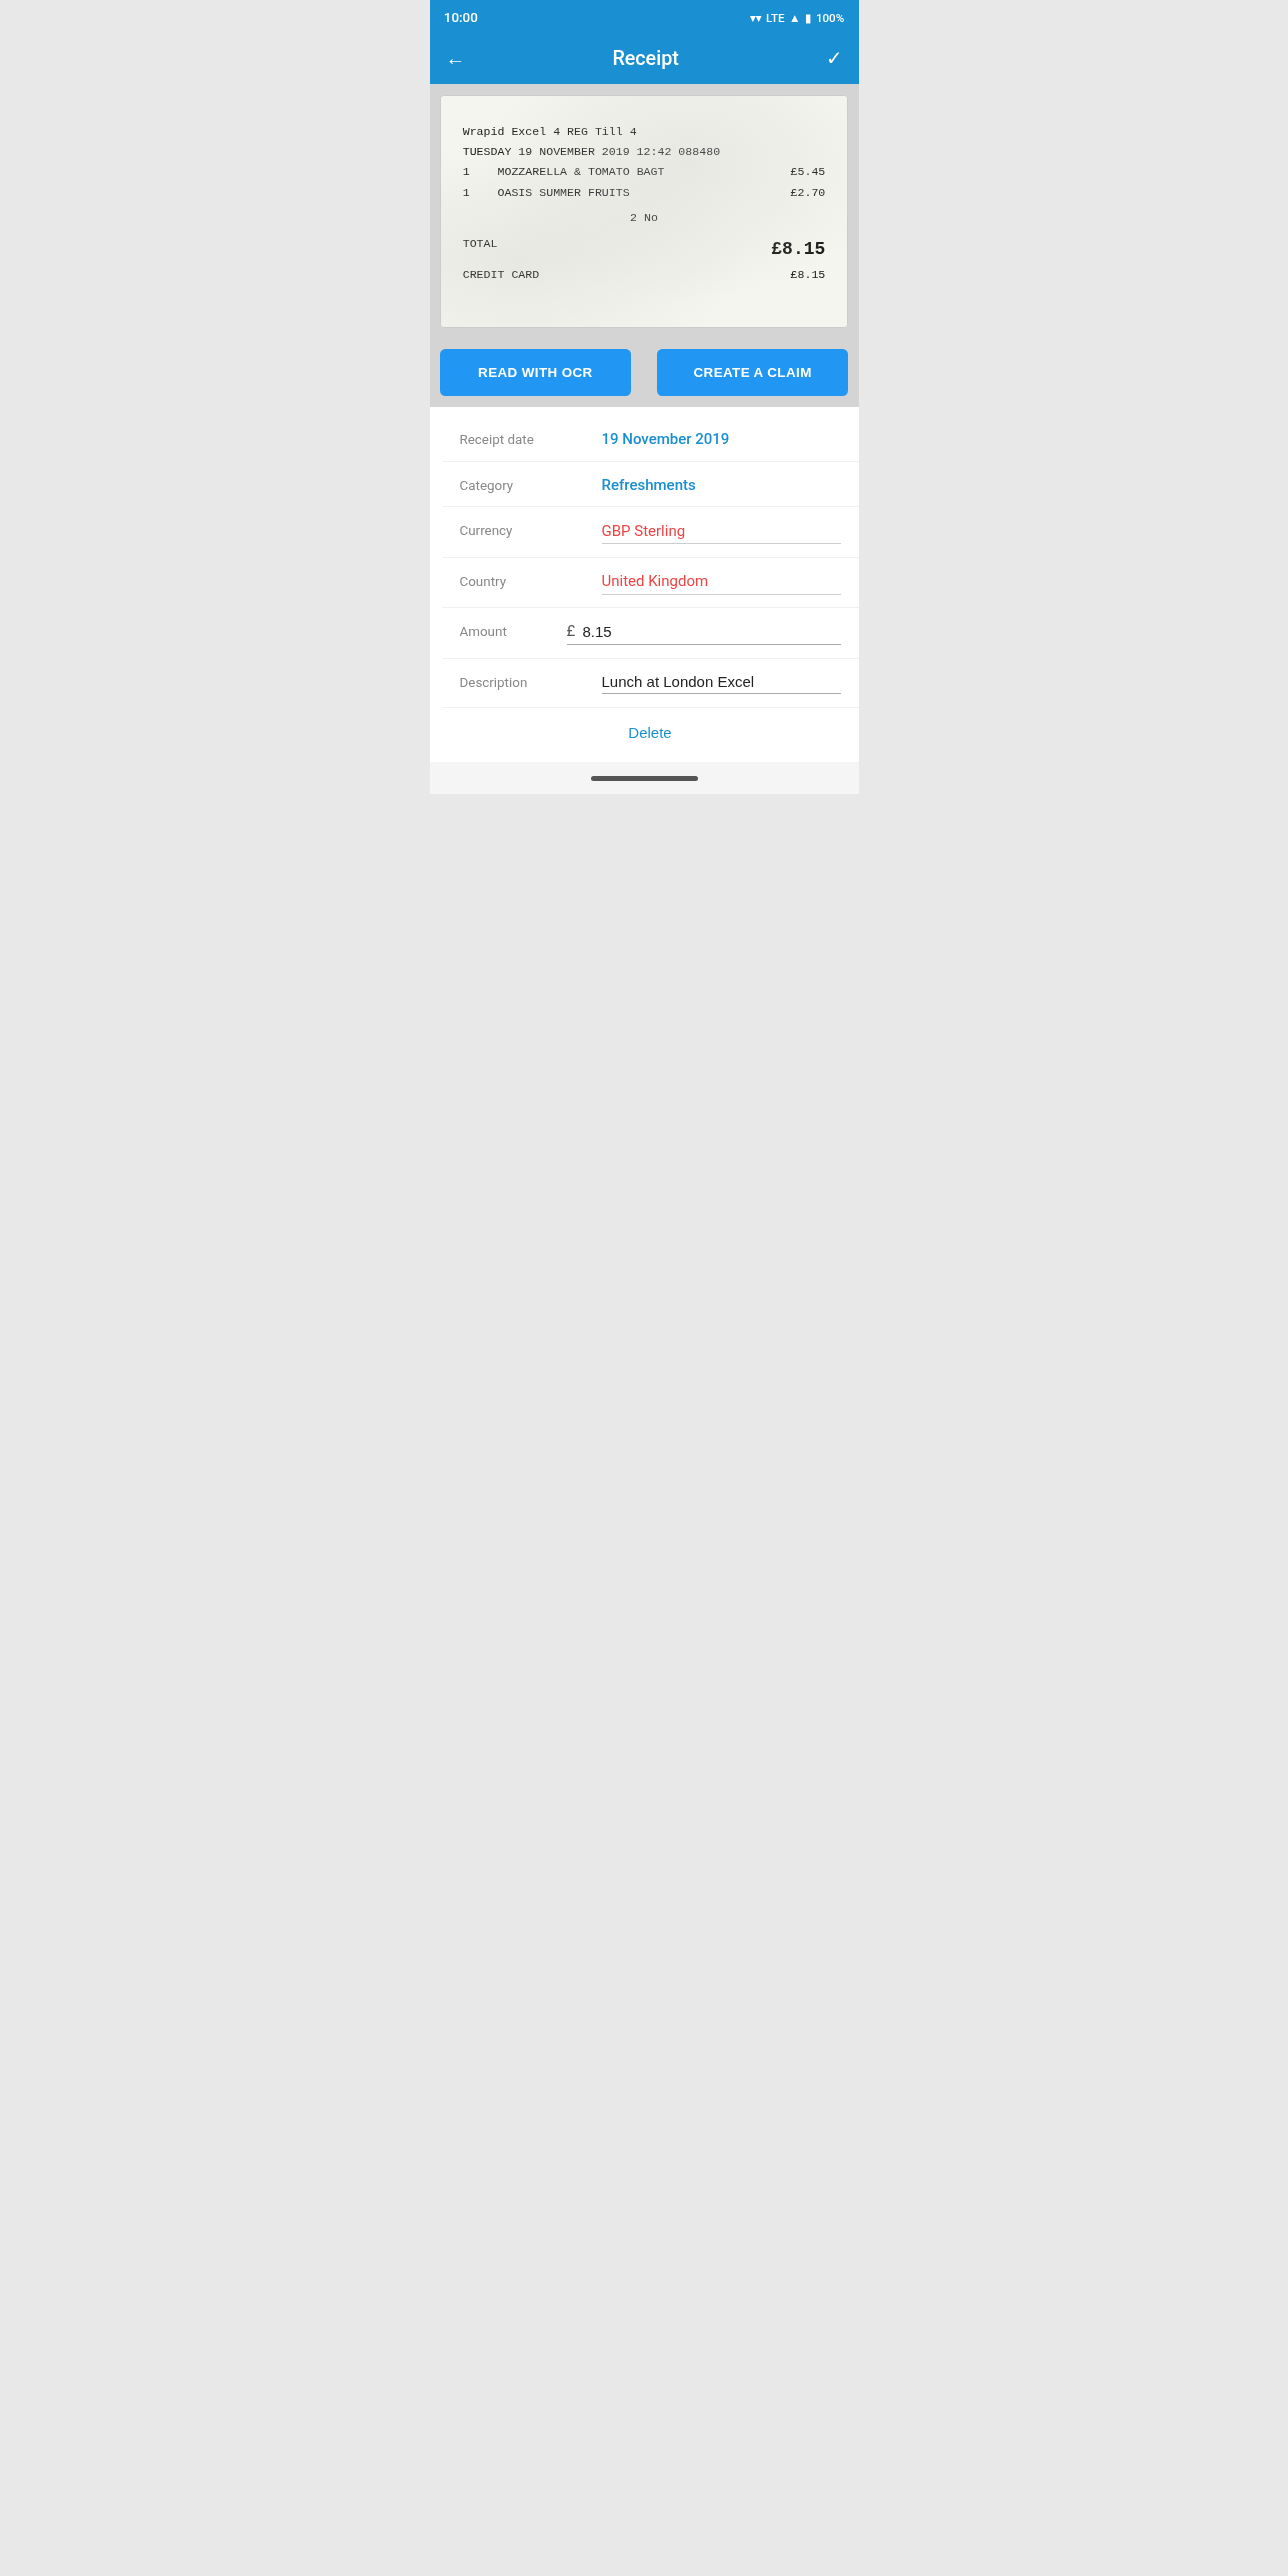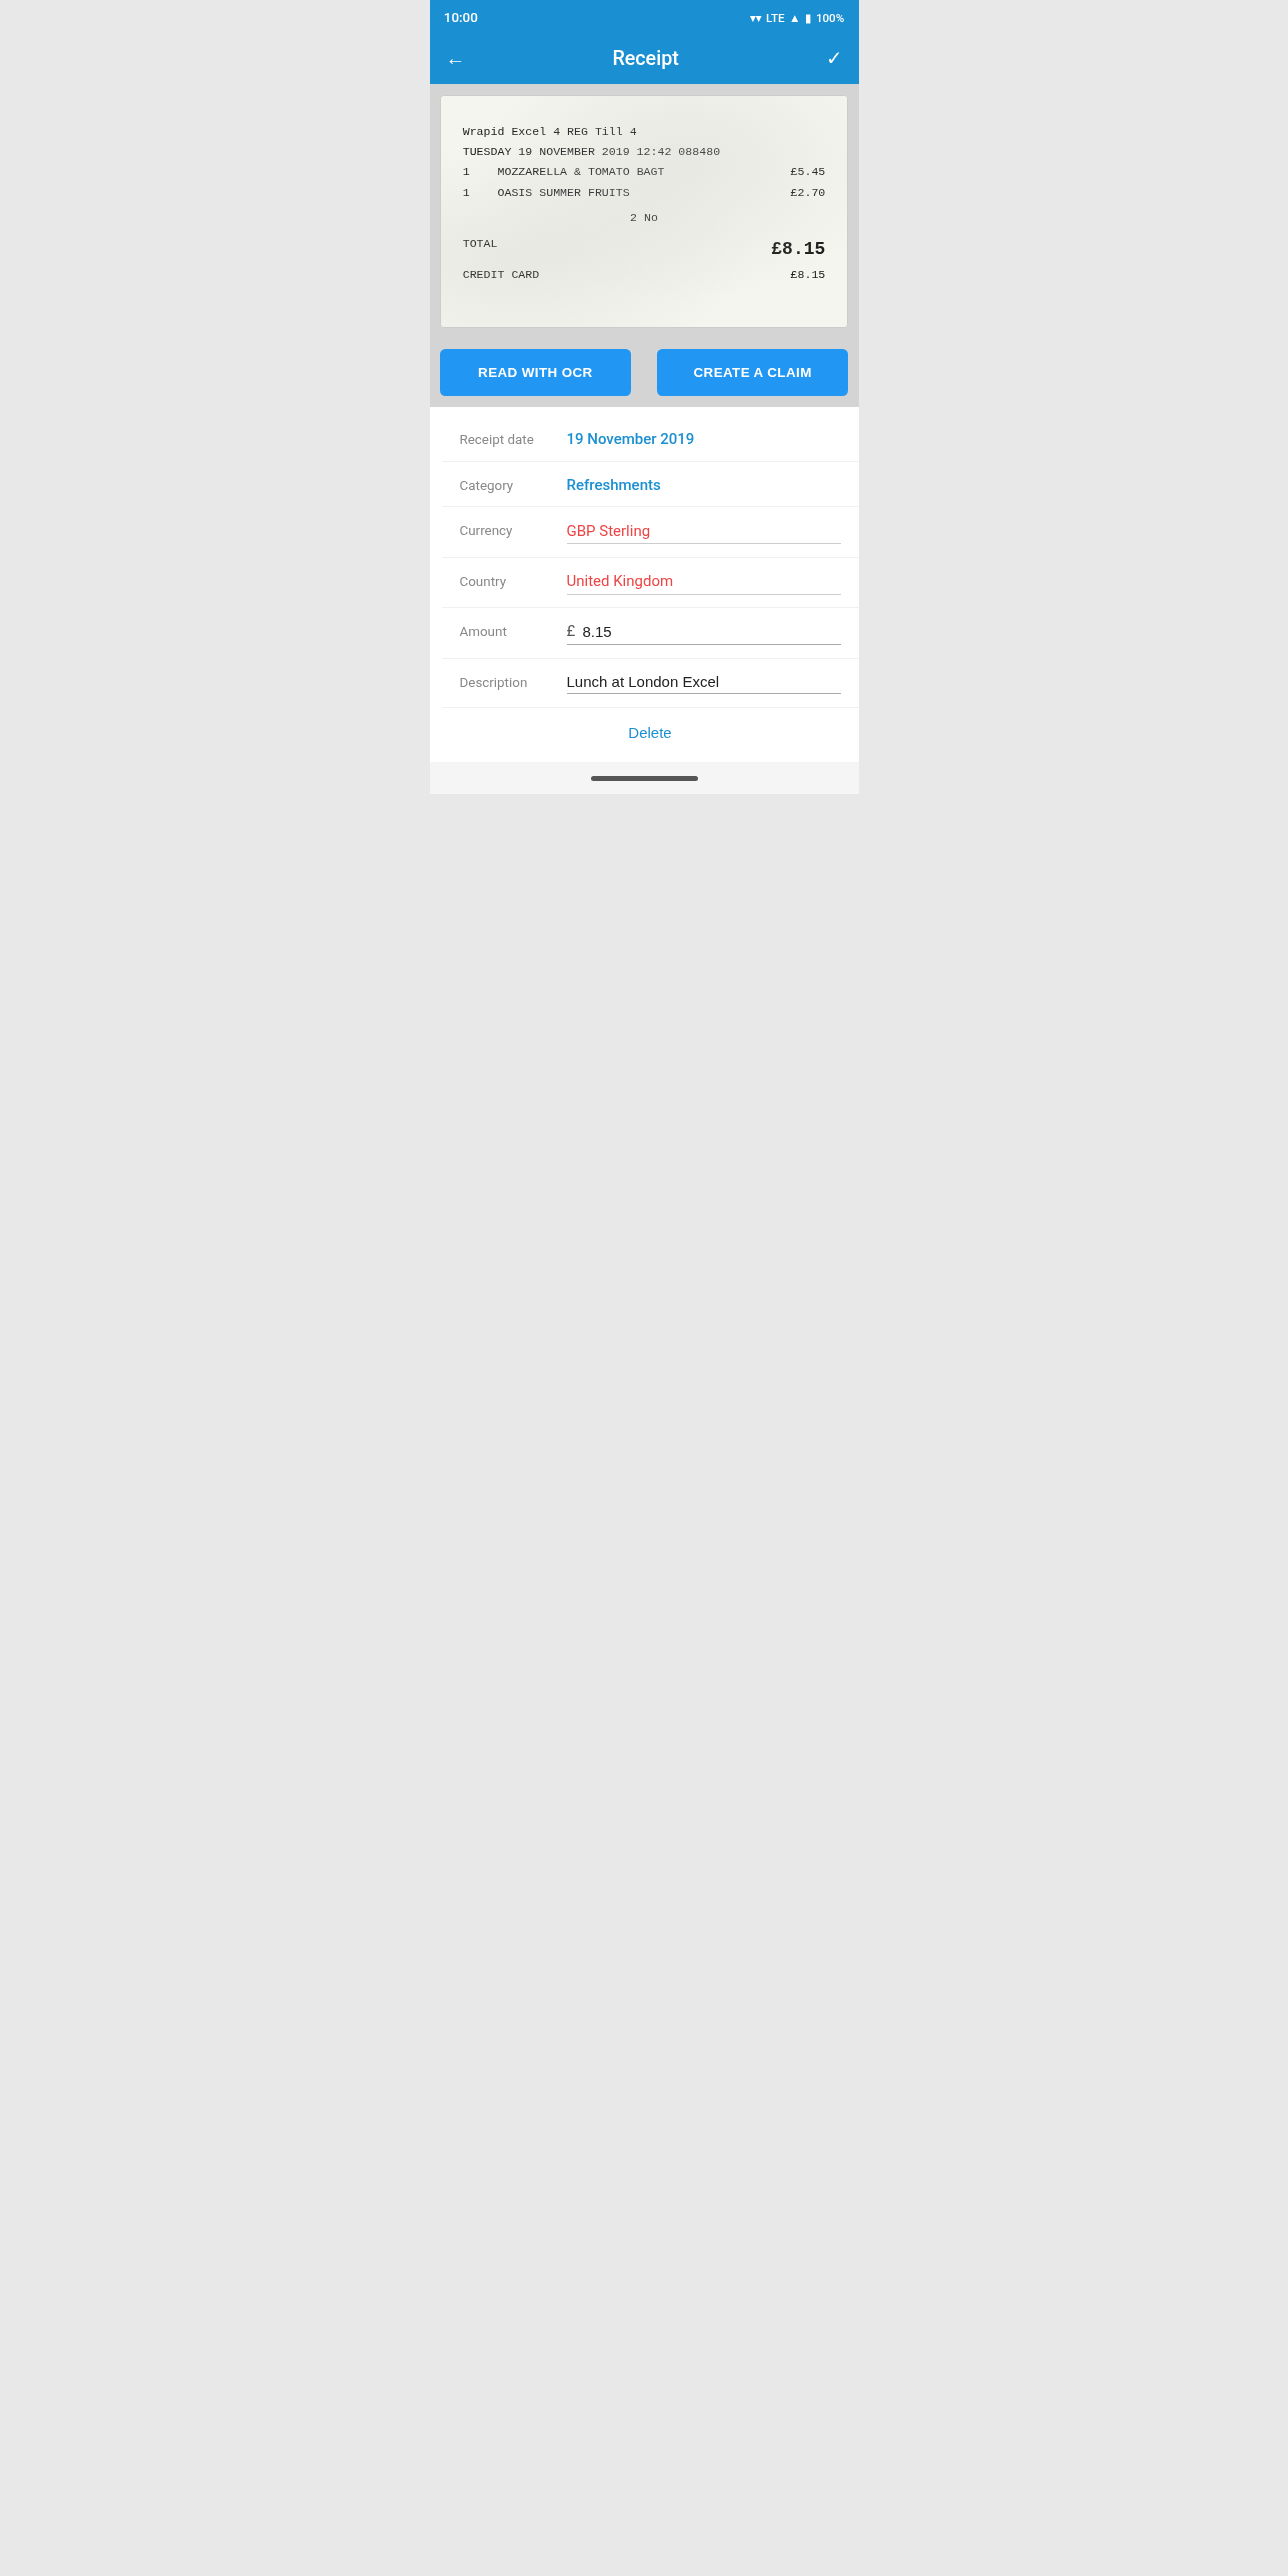--- a/index.html
+++ b/index.html
@@ -156,20 +156,21 @@
     .form-label {
       color: #888;
       font-size: 13.4px;
       min-width: 107px;
       padding-top: 1.8px;
     }
 
     .form-value {
       flex: 1;
       font-size: 15px;
+      margin-left: 35px;
     }
     .form-value.link {
       color: #1a8fd1;
       font-weight: 500;
       text-decoration: none;
       cursor: pointer;
     }
     .form-value.link-underline {
       color: #ef4444;
       border-bottom: 0.9px solid #ccc;

